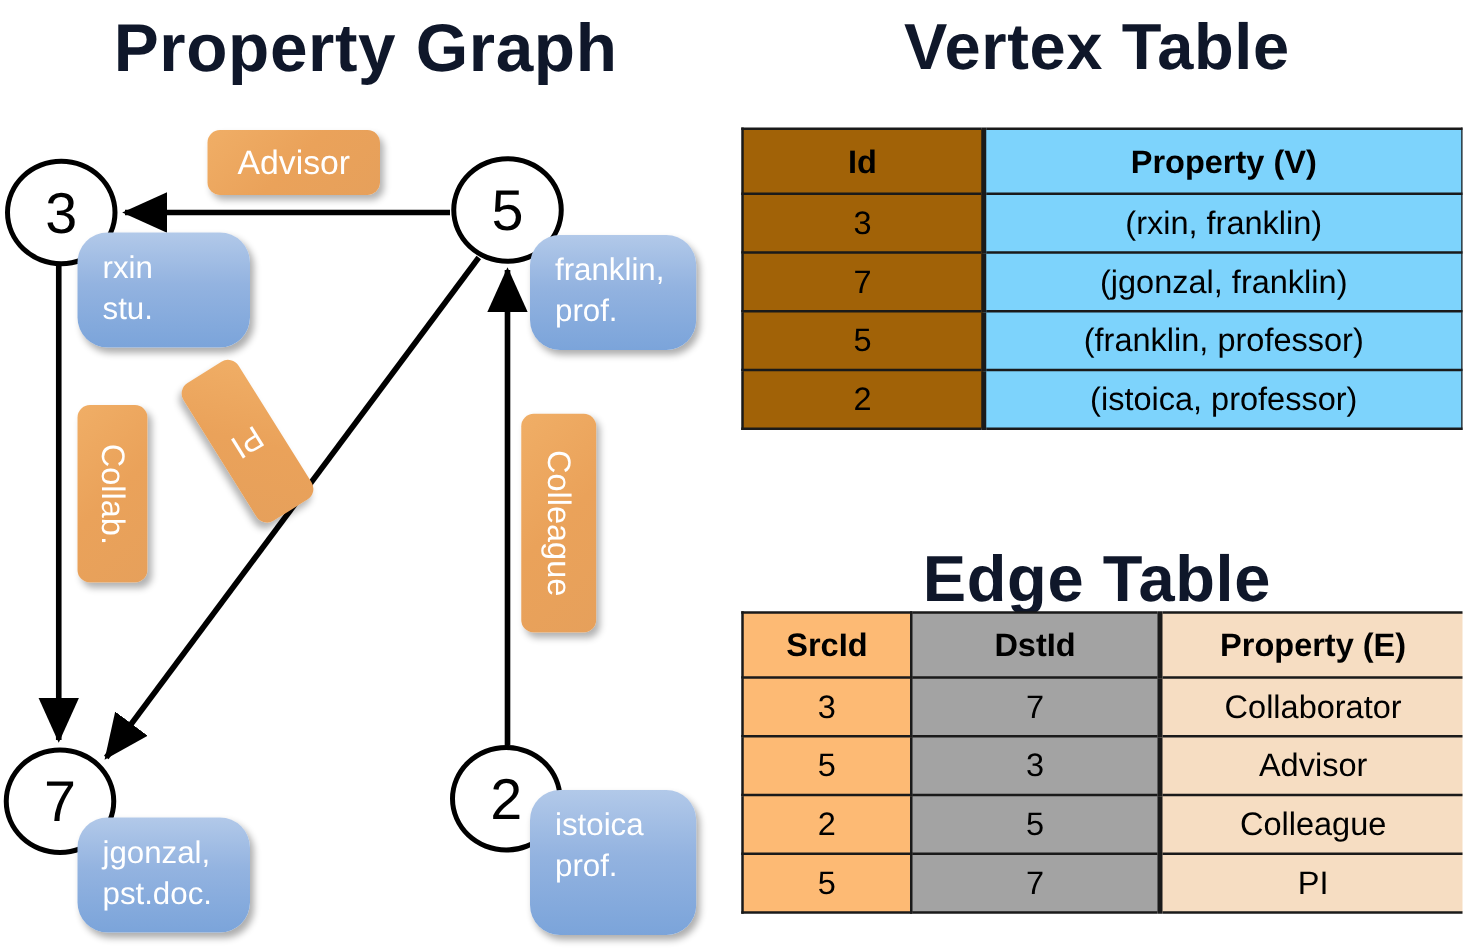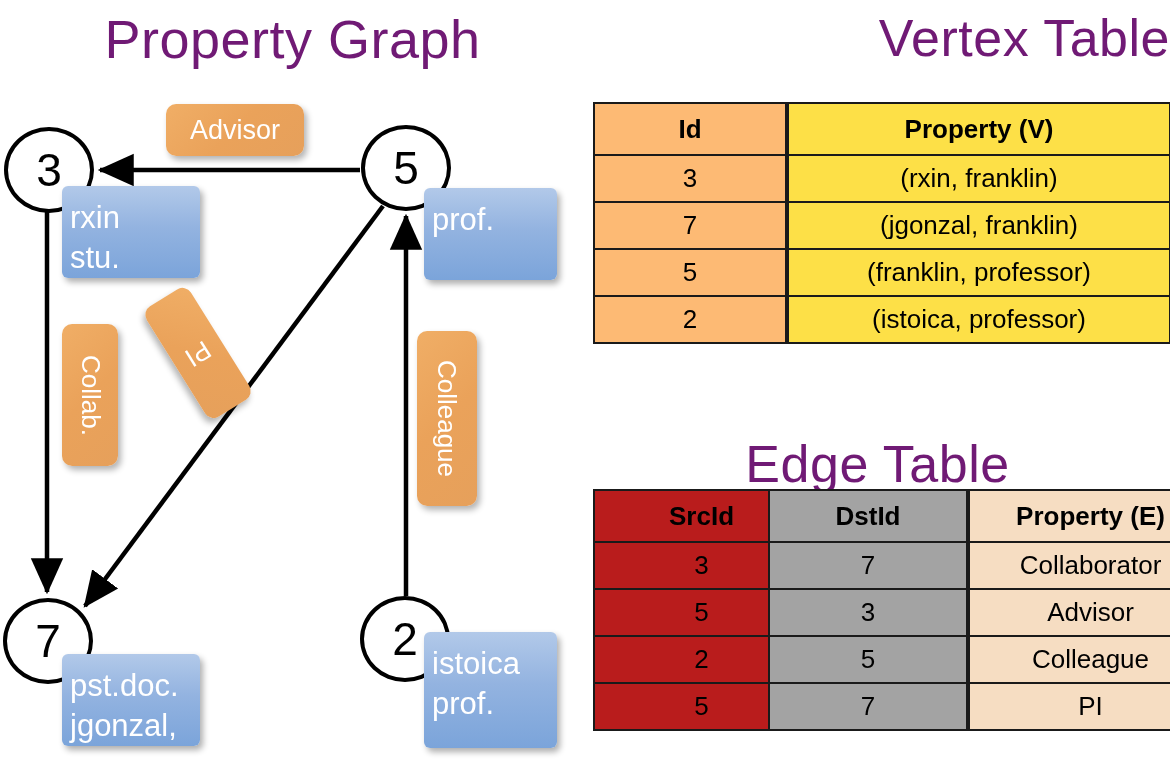--- a/index.html
+++ b/index.html
@@ -12,27 +12,27 @@
     height: 760px;
     position: relative;
     font-family: "Liberation Sans", sans-serif;
     overflow: hidden;
   }
 
   
   .title {
     position: absolute;
     font-family: "Liberation Sans", sans-serif;
-    font-weight: 400;
-    color: #701a75;
+    font-weight: 700;
+    color: #0f172a;
     letter-spacing: 0.5px;
     white-space: nowrap;
   }
   #graph-title  { left: 0;   top: 8px;  width: 585px; text-align: center; font-size: 54px; }
-  #vertex-title { left: 585px; top: 8px;  width: 585px; text-align: right; font-size: 52px; }
+  #vertex-title { left: 585px; top: 8px;  width: 585px; text-align: center; font-size: 52px; }
   #edge-title   { left: 585px; top: 398px; width: 585px; text-align: center; font-size: 52px; margin-top: 36px; }
 
   
   #graph-panel {
     position: absolute;
     left: 0; top: 0;
     width: 585px; height: 760px;
   }
   #graph-edges {
     position: absolute;
@@ -57,28 +57,28 @@
     z-index: 5;
   }
   #vertex-3 { left: 4px;   top: 127px; }
   #vertex-5 { left: 361px; top: 125px; }
   #vertex-7 { left: 3px;   top: 598px; }
   #vertex-2 { left: 360px; top: 596px; }
 
   
   .prop-box {
     position: absolute;
-    border-radius: 6px;
+    border-radius: 24px;
     background: linear-gradient(to bottom, #b2c9e9 0%, #93b3e0 45%, #7ba4da 100%);
     box-shadow: 3px 4px 6px rgba(0,0,0,0.32);
     color: #ffffff;
-    font-size: 31px;
+    font-size: 25px;
     font-weight: 300;
     line-height: 1.30;
-    padding: 12px 0 0 8px;
+    padding: 12px 0 0 20px;
     box-sizing: border-box;
     z-index: 6;
   }
   #box-rxin     { left: 62px;  top: 186px; width: 138px; height: 92px; }
   #box-franklin { left: 424px; top: 188px; width: 133px; height: 92px; }
   #box-jgonzal  { left: 62px;  top: 654px; width: 138px; height: 92px; }
   #box-istoica  { left: 424px; top: 632px; width: 133px; height: 116px; }
 
   
   .edge-label {
@@ -145,26 +145,26 @@
     font-size: 26px;
     height: 50px;
   }
   .data-table td {
     font-size: 26px;
     height: 45px;
   }
 
   
   #vertex-table { left: 593px; top: 102px; width: 570px; }
-  #vertex-table .col-id   { width: 190px; background: #fdba74; }
-  #vertex-table .col-prop { width: 380px; background: #fde047; }
+  #vertex-table .col-id   { width: 190px; background: #a16207; }
+  #vertex-table .col-prop { width: 380px; background: #7dd3fc; }
 
   
   #edge-table { left: 593px; top: 489px; width: 570px; }
-  #edge-table .col-src  { width: 133px; background: #b91c1c; padding-left: 40px; }
+  #edge-table .col-src  { width: 133px; background: #fdba74; }
   #edge-table .col-dst  { width: 196px; background: #a3a3a3; }
   #edge-table .col-prop { width: 241px; background: #f6ddc2; }
 
   .thick-sep { border-left-width: 4px !important; }
 </style>
 </head>
 <body>
 
 <div id="graph-panel">
 
@@ -189,25 +189,26 @@
   <div class="vertex" id="vertex-3">3</div>
   <div class="vertex" id="vertex-5">5</div>
   <div class="vertex" id="vertex-7">7</div>
   <div class="vertex" id="vertex-2">2</div>
 
   <div class="prop-box" id="box-rxin">
     <div>rxin</div>
     <div>stu.</div>
   </div>
   <div class="prop-box" id="box-franklin">
+    <div>franklin,</div>
     <div>prof.</div>
   </div>
   <div class="prop-box" id="box-jgonzal">
+    <div>jgonzal,</div>
     <div>pst.doc.</div>
-    <div>jgonzal,</div>
   </div>
   <div class="prop-box" id="box-istoica">
     <div>istoica</div>
     <div>prof.</div>
   </div>
 
   <div class="edge-label" id="label-advisor">
     <span class="htext">Advisor</span>
   </div>
   <div class="edge-label" id="label-collab">

